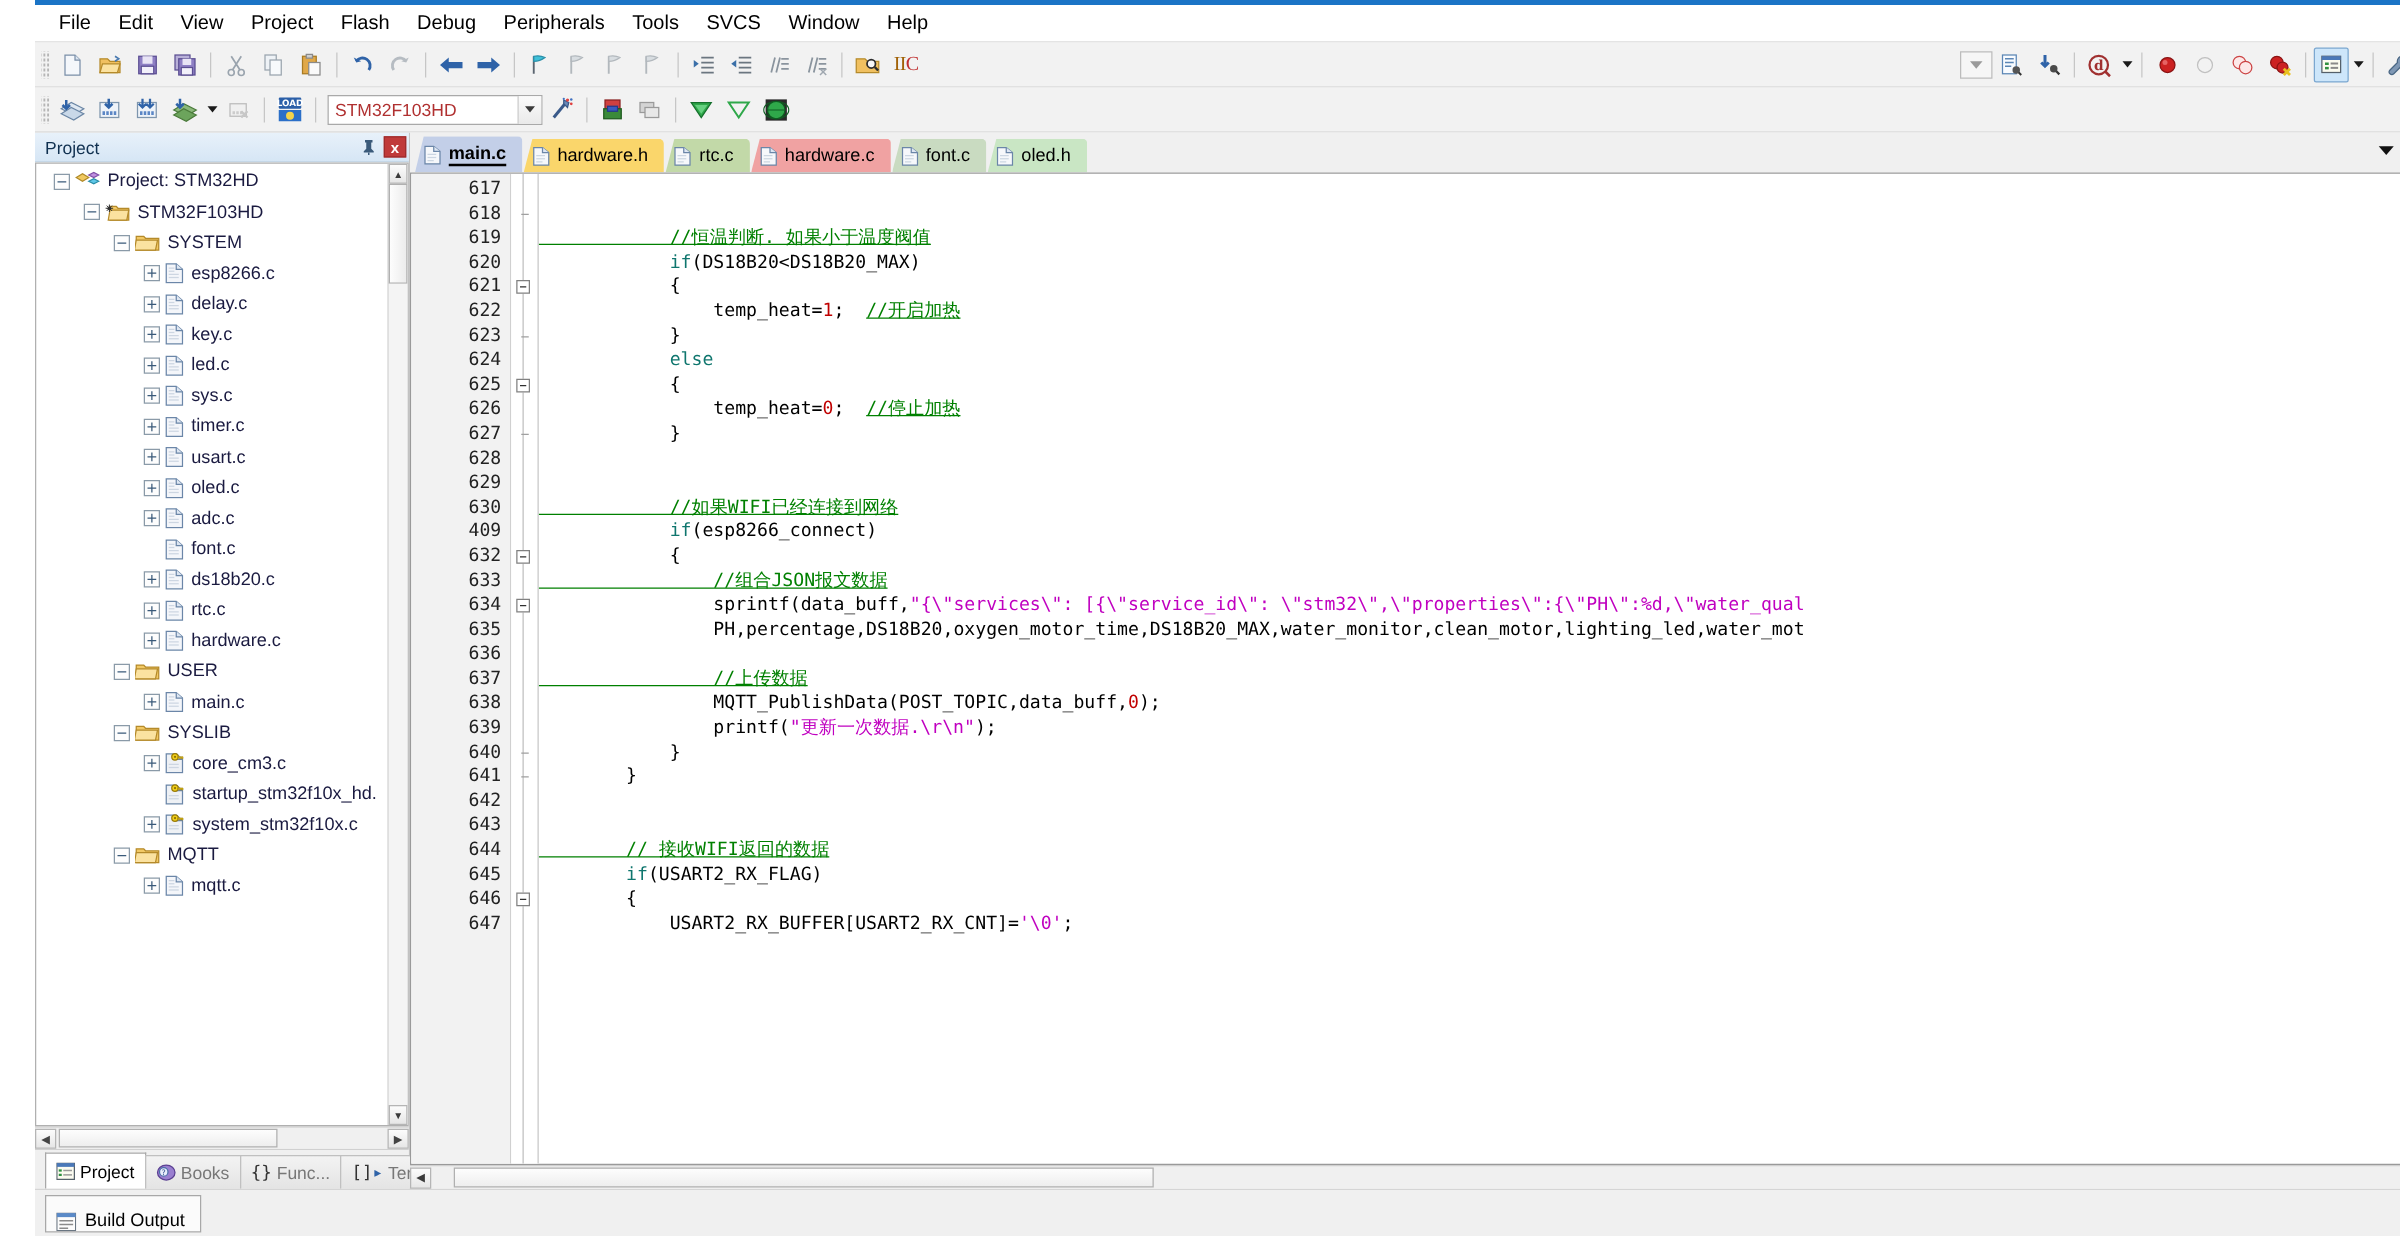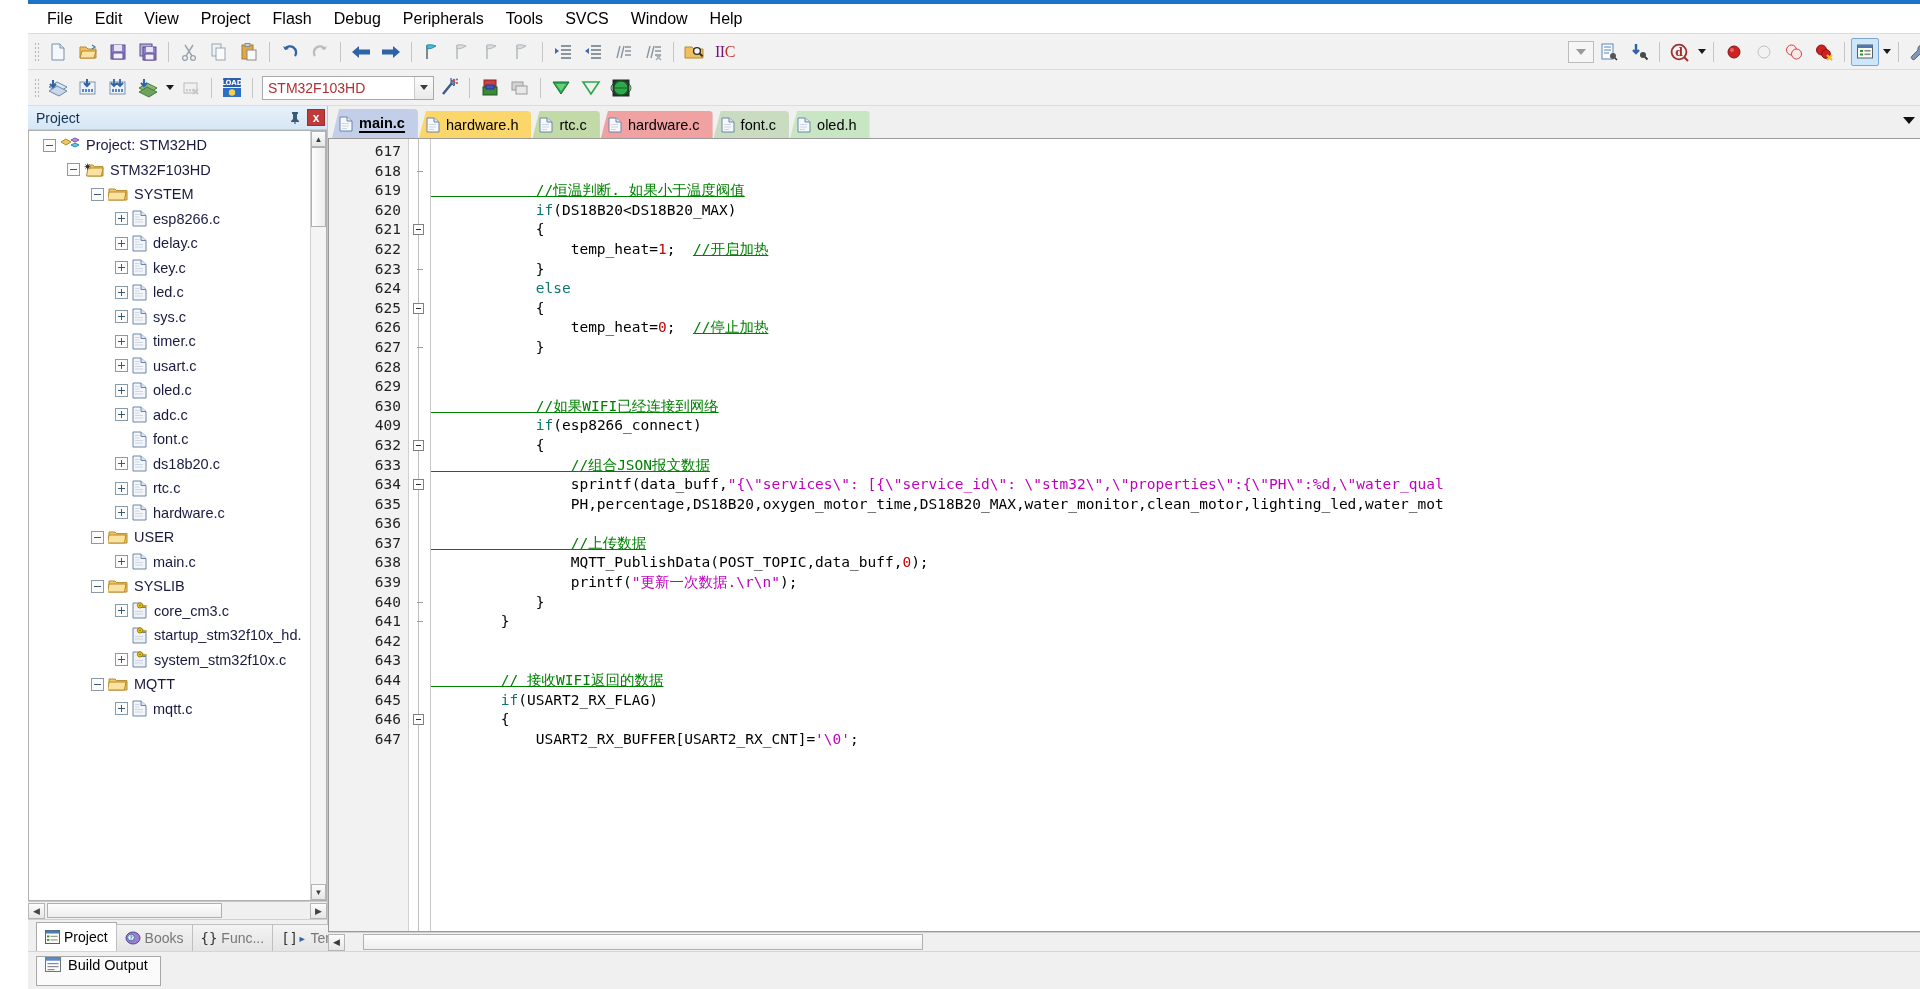--- a/index.html
+++ b/index.html
@@ -89,21 +89,21 @@
     display: block;
   }
 
   .iic-label {
     font-family: "Liberation Serif", serif;
     font-size: 16px;
     color: #c03030;
     margin-left: 6px;
     letter-spacing: -0.5px;
   }
-  .iic-label span { color: #701a75; }
+  .iic-label span { color: #a16207; }
 
   .combo-target {
     height: 24px; width: 172px;
     background: #ffffff;
     border: 1px solid #a9a9a9;
     display: flex; align-items: center;
     font-size: 14px;
     padding-left: 5px;
     margin-left: 4px;
     color: #000;
@@ -458,21 +458,21 @@
   
   .bottom-dock {
     height: 38px; flex: 0 0 38px;
     background: #f0f0f0;
     display: flex; align-items: flex-start;
     padding: 4px 0 0 8px;
     border-top: 1px solid #d5d5d5;
   }
   .btab {
     height: 30px;
-    display: flex; align-items: flex-start;
+    display: flex; align-items: flex-end;
     padding: 0 12px 0 8px;
     font-size: 14.5px;
     color: #000;
     border: 1px solid #a8a8a8;
     background: #fbfbfb;
   }
   .btab .bicon { margin-right: 7px; display: flex; }
 
   
   .statusbar {

